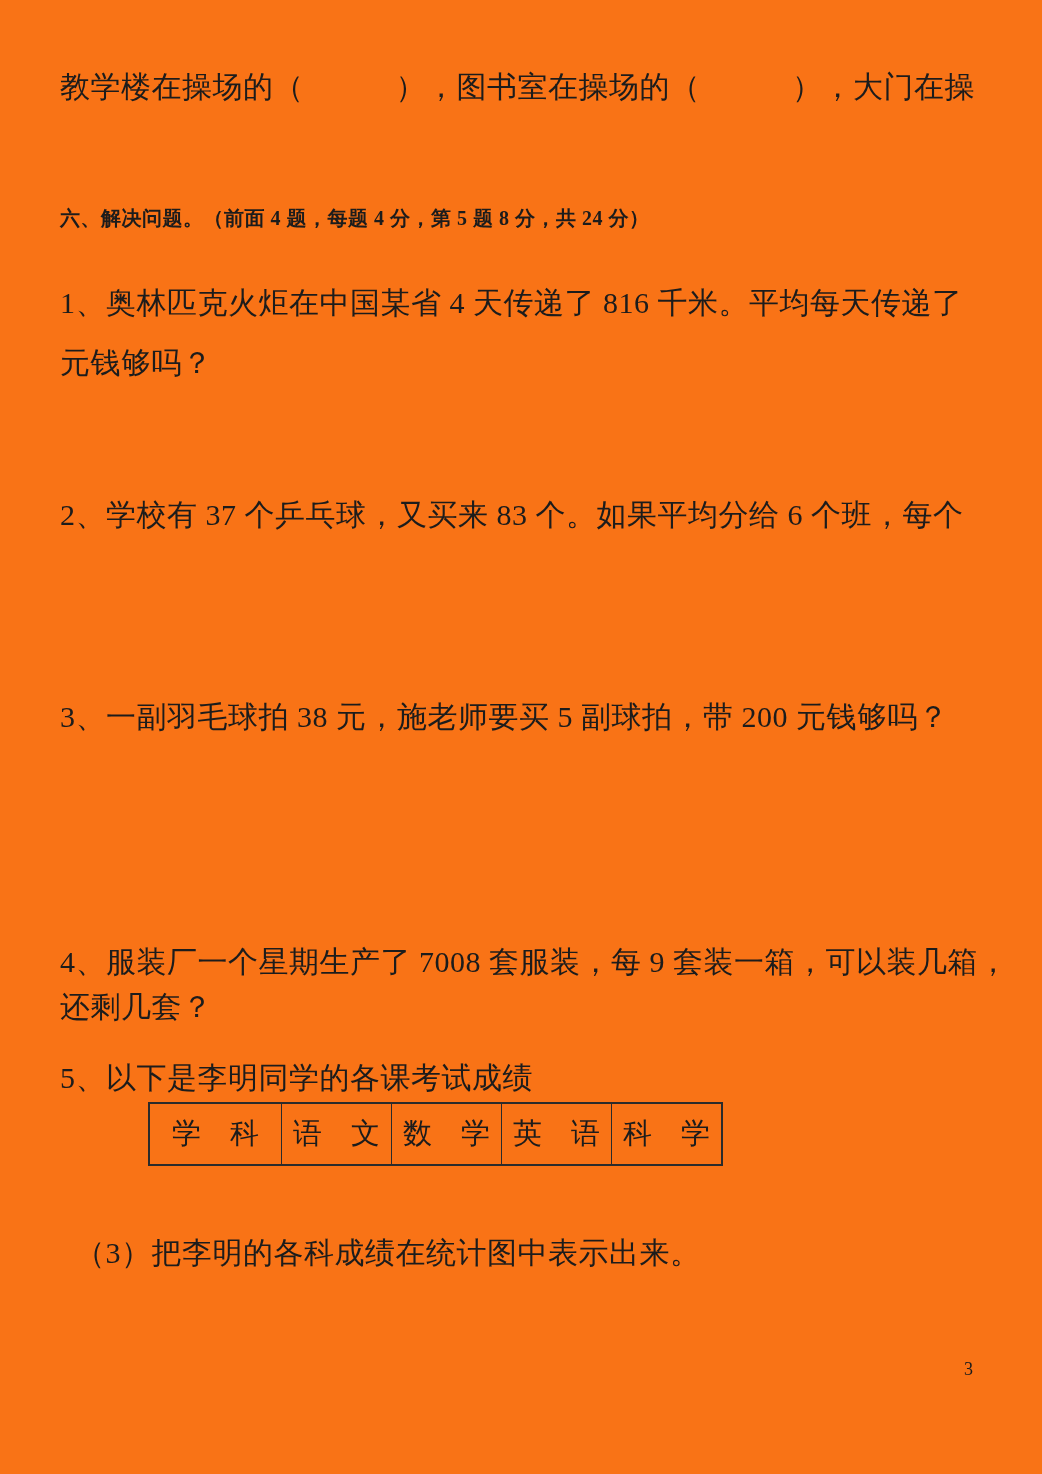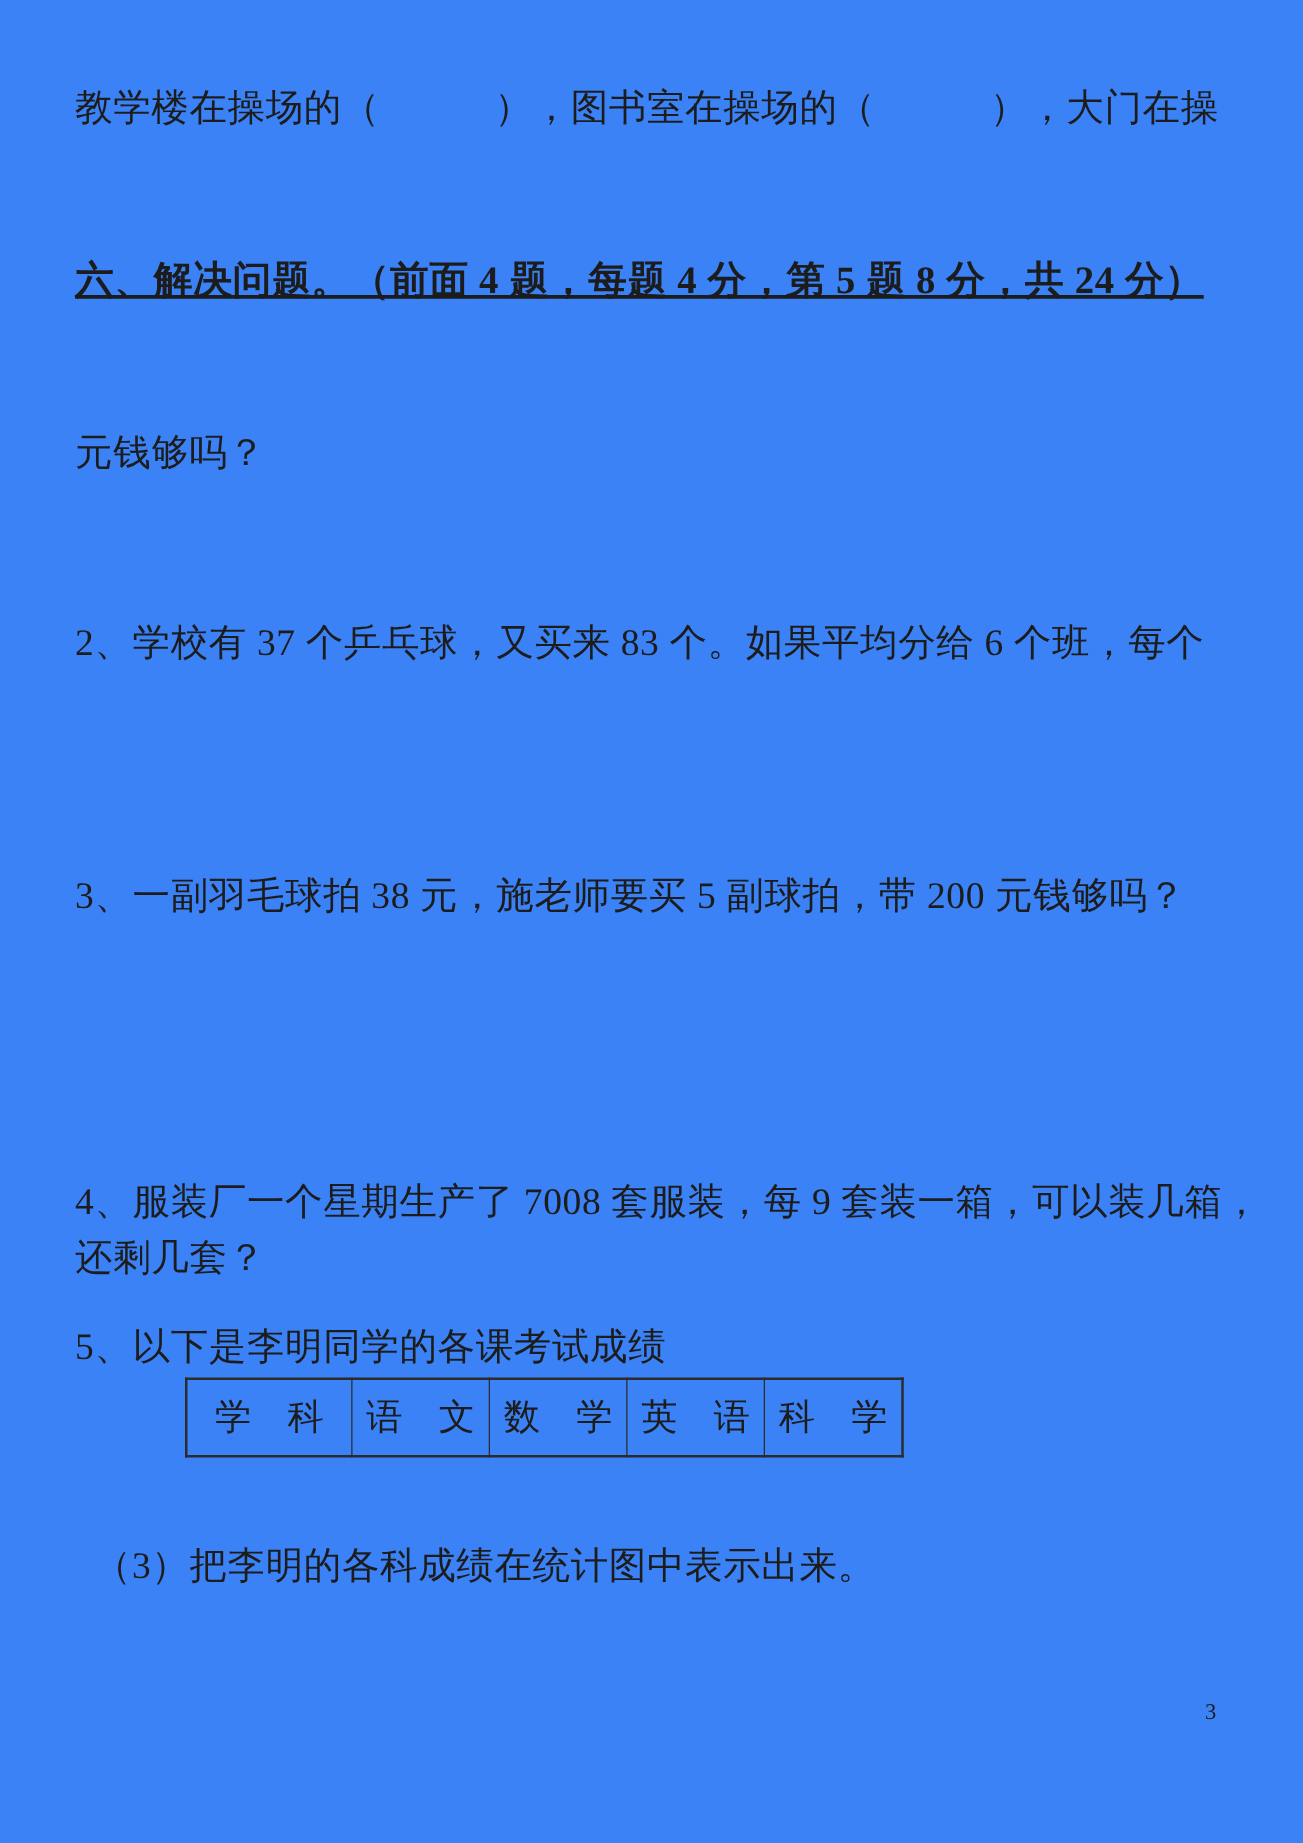--- a/index.html
+++ b/index.html
@@ -4,38 +4,37 @@
 <style>
   html, body {
     margin: 0;
     padding: 0;
     background: #ffffff;
   }
   .page {
     position: relative;
     width: 1042px;
     height: 1474px;
-    background: #3b82f6;
+    background: #f97316;
     font-family: "Liberation Serif", "DejaVu Serif", serif;
     color: #1c1c1c;
     overflow: hidden;
   }
   .t {
     position: absolute;
     left: 60px;
     font-size: 30px;
     line-height: 1;
     white-space: pre;
     letter-spacing: 0.5px;
   }
   .heading {
     font-weight: bold;
-    font-size: 31px;
+    font-size: 20px;
     letter-spacing: 0.5px;
-    text-decoration: underline;
   }
   .sub-question {
     left: 75px;
   }
   .page-number {
     left: 964px;
     font-size: 18px;
     letter-spacing: 0;
   }
   table.scores {
@@ -70,20 +69,21 @@
 </style>
 </head>
 <body>
 
 <div class="page">
 
   <div class="t" style="top:72px">教学楼在操场的（　　　），图书室在操场的（　　　），大门在操</div>
 
   <div class="t heading" style="top:208px">六、解决问题。（前面 4 题，每题 4 分，第 5 题 8 分，共 24 分）</div>
 
+  <div class="t" style="top:288px">1、奥林匹克火炬在中国某省 4 天传递了 816 千米。平均每天传递了</div>
   <div class="t" style="top:348px">元钱够吗？</div>
 
   <div class="t" style="top:500px">2、学校有 37 个乒乓球，又买来 83 个。如果平均分给 6 个班，每个</div>
 
   <div class="t" style="top:702px">3、一副羽毛球拍 38 元，施老师要买 5 副球拍，带 200 元钱够吗？</div>
 
   <div class="t" style="top:947px">4、服装厂一个星期生产了 7008 套服装，每 9 套装一箱，可以装几箱，</div>
   <div class="t" style="top:992px">还剩几套？</div>
 
   <div class="t" style="top:1063px">5、以下是李明同学的各课考试成绩</div>

